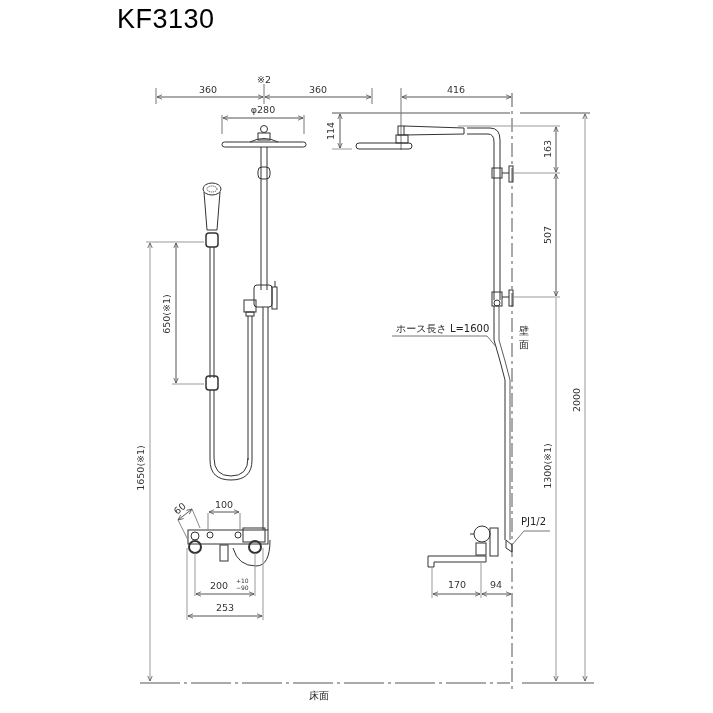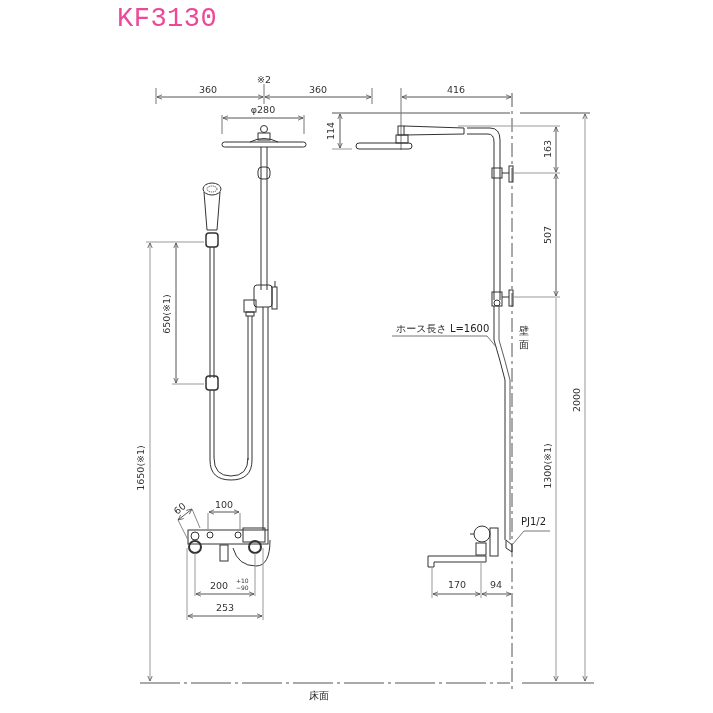--- a/index.html
+++ b/index.html
@@ -1,17 +1,17 @@
 <!DOCTYPE html>
 <html><head>
   <meta charset="utf-8">
   <style>
     html, body { margin: 0; padding: 0; background: #ffffff; }
     body { width: 713px; height: 713px; position: relative; overflow: hidden; font-family: "DejaVu Sans", sans-serif; }
-    .title { position: absolute; left: 117px; top: 4px; font-size: 27px; color: #ec4899; letter-spacing: 0.5px; font-family: Liberation Mono, monospace; }
+    .title { position: absolute; left: 117px; top: 4px; font-size: 27px; color: #000000; letter-spacing: 0.5px; font-family: Liberation Sans, sans-serif; }
     svg { position: absolute; left: 0; top: 0; }
     .dim { font-family: "DejaVu Sans", sans-serif; font-size: 9.5px; fill: #333; }
     .jp { font-family: "DejaVu Sans", sans-serif; font-size: 10px; fill: #222; }
   </style>
 </head>
 <body>
 
 <div class="title">KF3130</div>
 
 <svg width="713" height="713" viewBox="0 0 713 713">

